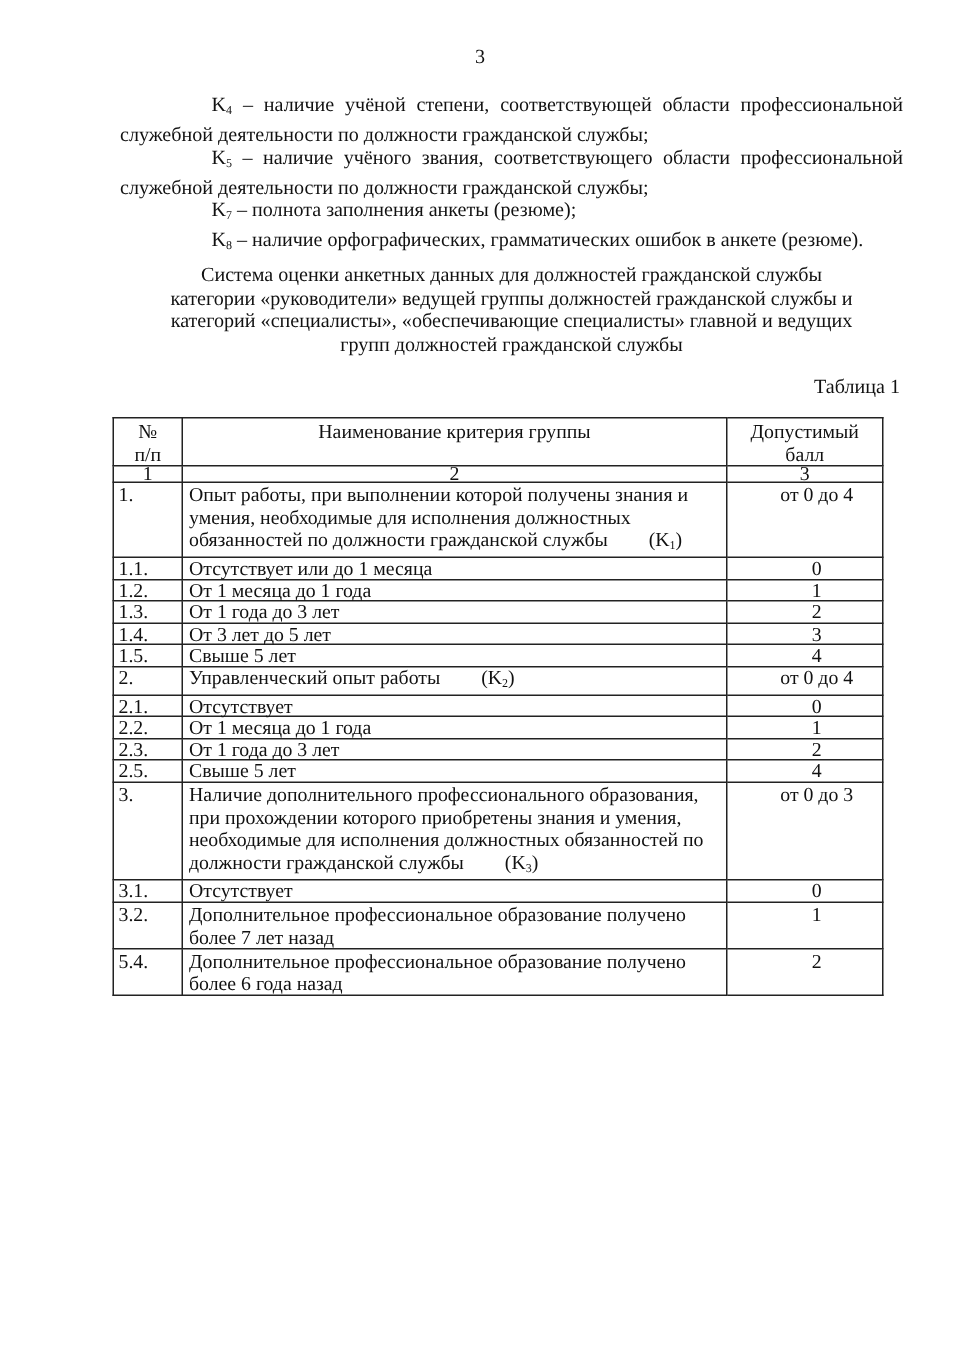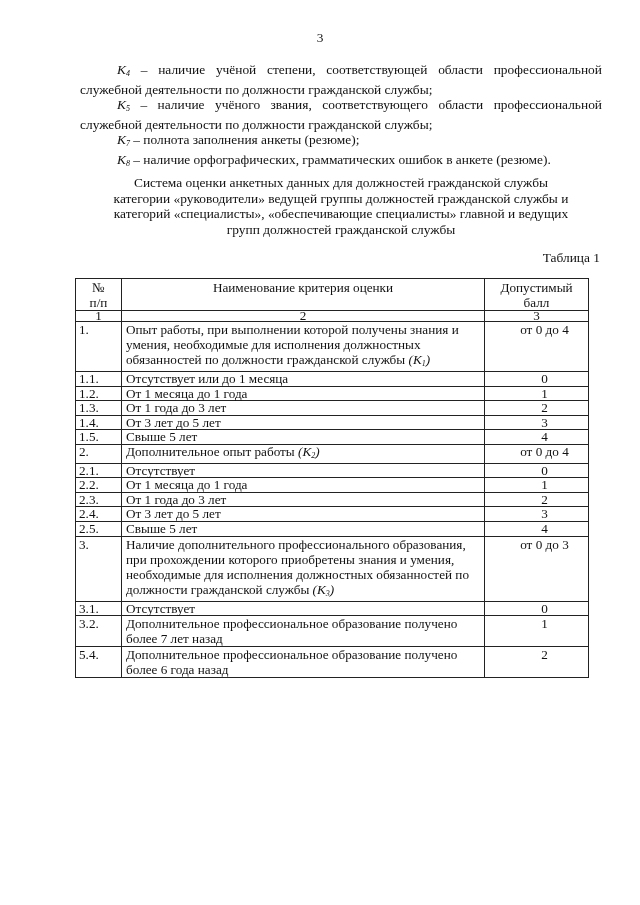--- a/index.html
+++ b/index.html
@@ -31,21 +31,21 @@
       width: 522px;
       line-height: 15.6px;
     }
     .criteria-list p {
       margin: 0;
       text-indent: 37px;
       text-align: justify;
       text-align-last: left;
     }
     .k {
-      font-style: italic;
+      margin-left: 24px;
     }
     .k sub {
       font-size: 8px;
       vertical-align: -2px;
     }
     .heading {
       position: absolute;
       top: 175px;
       left: 80px;
       width: 522px;
@@ -114,21 +114,21 @@
 
 <table class="score-table">
   <colgroup>
       <col class="c1">
       <col class="c2">
       <col class="c3">
     </colgroup>
   <tbody>
       <tr>
     <th><span>№</span><br><span>п/п</span></th>
-    <th class="name-col">Наименование критерия оценки</th>
+    <th class="name-col">Наименование критерия группы</th>
     <th><span>Допустимый</span><br><span>балл</span></th>
   </tr>
   <tr class="colnums">
     <td>1</td>
     <td>2</td>
     <td>3</td>
   </tr>
 
   <tr>
     <td class="num">1.</td>
@@ -155,44 +155,39 @@
     <td>От 3 лет до 5 лет</td>
     <td class="score">3</td>
   </tr>
   <tr class="single">
     <td class="num">1.5.</td>
     <td>Свыше 5 лет</td>
     <td class="score">4</td>
   </tr>
   <tr class="single">
     <td class="num">2.</td>
-    <td><span>Дополнительное опыт работы </span><span class="k">(<span>K</span><sub>2</sub>)</span></td>
+    <td><span>Управленческий опыт работы </span><span class="k">(<span>K</span><sub>2</sub>)</span></td>
     <td class="score">от 0 до 4</td>
   </tr>
   <tr class="single">
     <td class="num">2.1.</td>
     <td>Отсутствует</td>
     <td class="score">0</td>
   </tr>
   <tr class="single">
     <td class="num">2.2.</td>
     <td>От 1 месяца до 1 года</td>
     <td class="score">1</td>
   </tr>
   <tr class="single">
     <td class="num">2.3.</td>
     <td>От 1 года до 3 лет</td>
     <td class="score">2</td>
   </tr>
   <tr class="single">
-    <td class="num">2.4.</td>
-    <td>От 3 лет до 5 лет</td>
-    <td class="score">3</td>
-  </tr>
-  <tr class="single">
     <td class="num">2.5.</td>
     <td>Свыше 5 лет</td>
     <td class="score">4</td>
   </tr>
   <tr>
     <td class="num">3.</td>
     <td><span>Наличие дополнительного профессионального образования, при прохождении которого приобретены знания и умения, необходимые для исполнения должностных обязанностей по должности гражданской службы </span><span class="k">(<span>K</span><sub>3</sub>)</span></td>
     <td class="score">от 0 до 3</td>
   </tr>
   <tr class="single">

